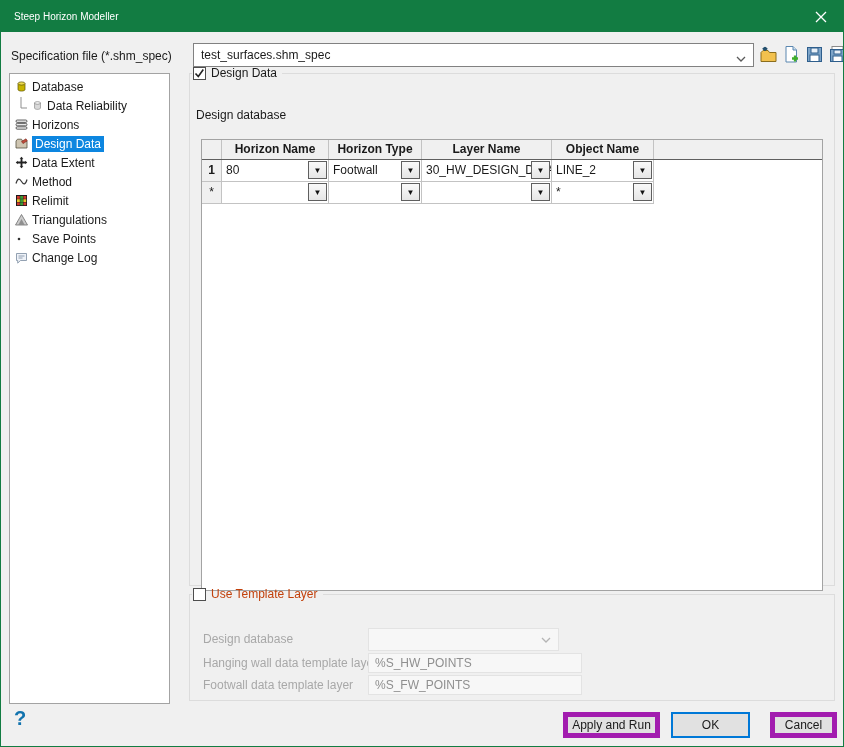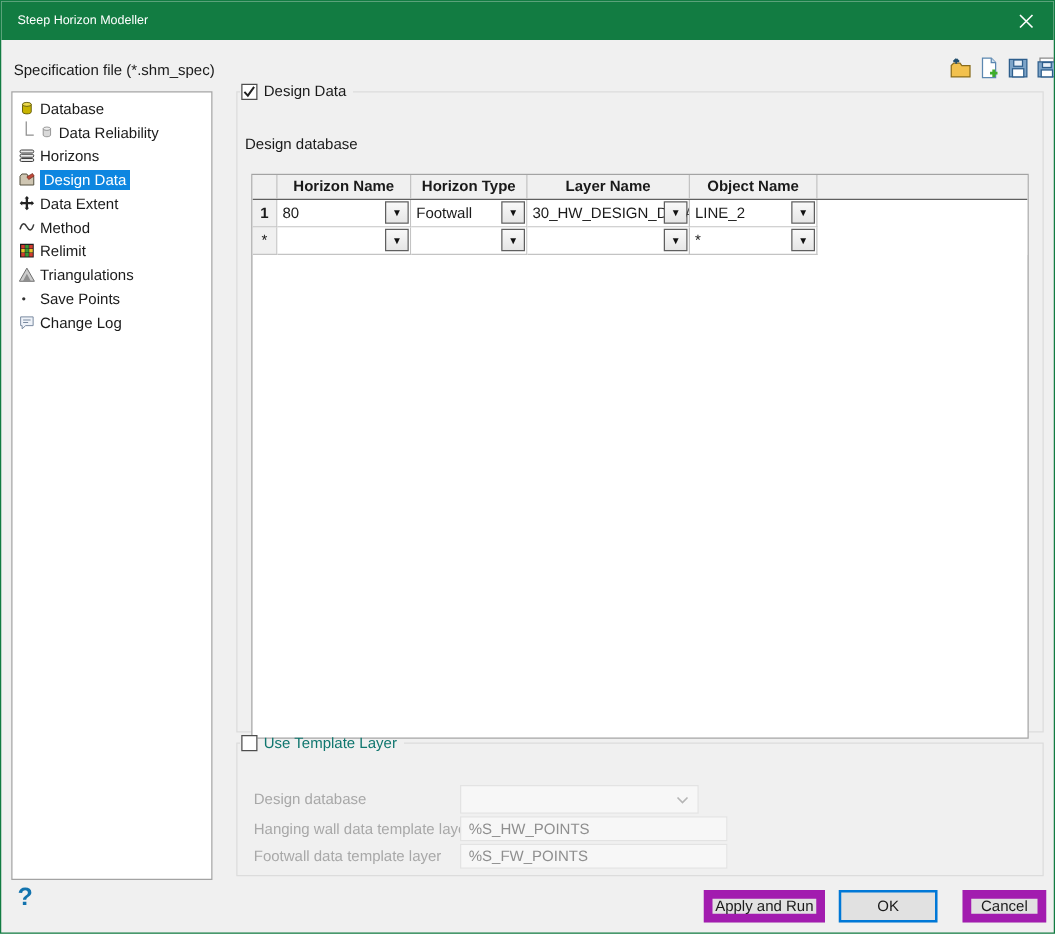--- a/index.html
+++ b/index.html
@@ -58,52 +58,60 @@
           padding:3px 23px 0 4px; white-space:nowrap; overflow:hidden; background:#fff; }
   .cell-fill { flex:1; background:#fff; }
   .dd-btn { position:absolute; right:1px; top:1px; width:19px; height:18px;
             border:1px solid #5f5f5f; background:linear-gradient(#f9f9f9,#e6e6e6);
             display:flex; align-items:center; justify-content:center;
             font-size:8px; color:#111; cursor:pointer; }
   .w-hn { width:107px; } .w-ht { width:93px; } .w-ln { width:130px; } .w-on { width:102px; }
 
   
   .fs-template { left:188px; top:586px; width:646px; height:114px; }
-  .fs-template legend { color:#0f766e; }
+  .fs-template legend { color:#c2410c; }
   .tl-label { position:absolute; left:13px; color:#a8a8a8; }
   .dis { background:#f7f7f7; border:1px solid #e3e3e3; color:#8f8f8f; position:absolute;
          display:flex; align-items:center; padding:0 6px; }
   .tl-combo { left:178px; top:27px; width:191px; height:23px; }
   .tl-tb1 { left:178px; top:52px; width:214px; height:20px; }
   .tl-tb2 { left:178px; top:74px; width:214px; height:20px; }
 
   
   .help-btn { position:absolute; left:13px; top:706px; color:#1273ae; font-size:20px;
               font-weight:bold; cursor:pointer; }
-  .btn { position:absolute; top:711px; height:26px; background:#e1e1e1; border:7px solid #a21caf;
+  .btn { position:absolute; top:711px; height:26px; background:#e1e1e1; border:5px solid #a21caf;
          display:flex; align-items:center; justify-content:center; cursor:pointer; }
   .btn-apply { left:562px; width:97px; }
   .btn-ok { left:670px; width:79px; border:2px solid #0078d7; }
   .btn-cancel { left:769px; width:67px; }
 </style>
 </head>
 <body>
 
 <div class="window">
 
   <div class="titlebar">
     <span class="title">Steep Horizon Modeller</span>
     <span class="close-btn">
       <svg width="12" height="12" viewBox="0 0 12 12">
         <path d="M1 1l10 10M11 1L1 11" stroke="#ffffff" stroke-width="1.3"></path>
       </svg>
     </span>
   </div>
 
   <span class="spec-label">Specification file (*.shm_spec)</span>
+  <div class="combo spec-combo">
+    <span>test_surfaces.shm_spec</span>
+    <span class="chev">
+      <svg width="10" height="7" viewBox="0 0 10 7">
+          <path d="M1 1l4 4 4-4" stroke="#5a5a5a" stroke-width="1.3" fill="none"></path>
+        </svg>
+    </span>
+  </div>
 
   <div class="toolbar">
     <span class="tool-btn">
       <svg width="19" height="19" viewBox="0 0 19 19">
         <path d="M2 16.5v-9l2-2h5l1.5 2h6.5v9z" fill="#f2c14e" stroke="#8a6d1d"></path>
         <path d="M6 6V2.2M6 2.2L3.8 4.4M6 2.2l2.2 2.2" stroke="#24506e" stroke-width="1.6" fill="none"></path>
       </svg>
     </span>
     <span class="tool-btn">
       <svg width="19" height="19" viewBox="0 0 19 19">

